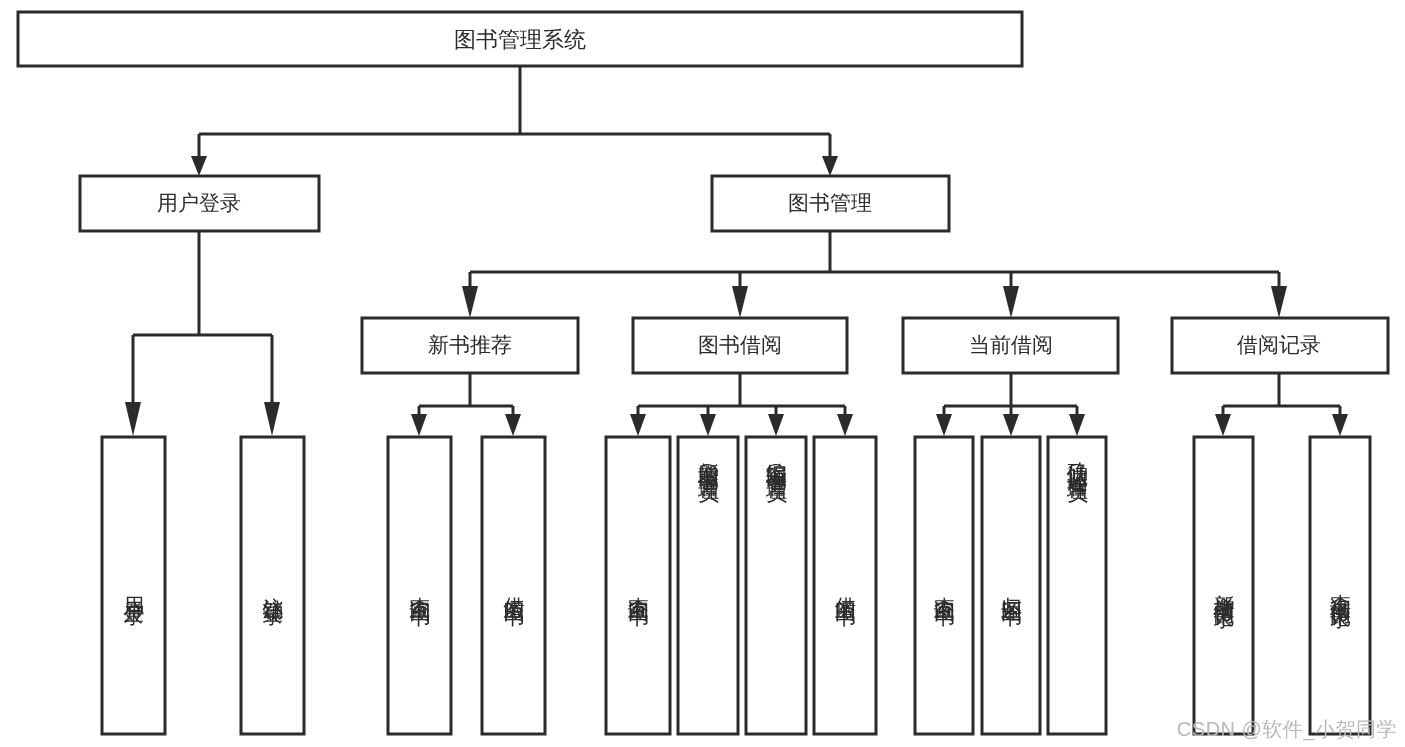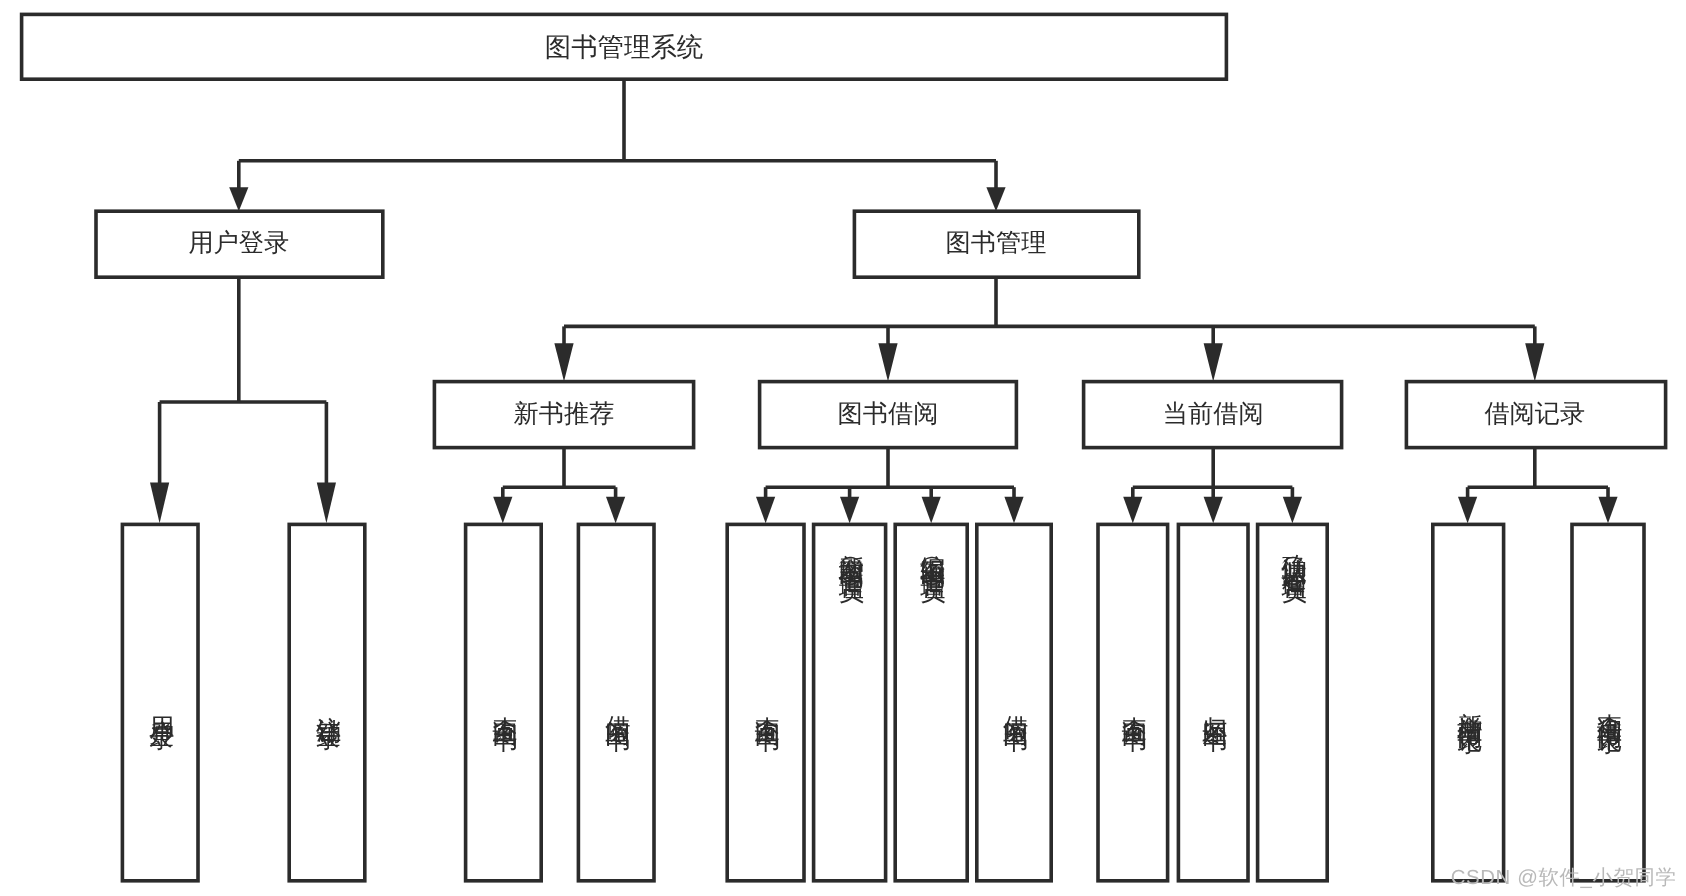--- a/index.html
+++ b/index.html
@@ -69,21 +69,21 @@
     line-height: 1.18;
     letter-spacing: 3px;
     color: #2b2b2b;
     white-space: nowrap;
   }
   .watermark {
     position: absolute;
     right: 8px;
     bottom: 4px;
     font-family: "Liberation Sans", "DejaVu Sans", sans-serif;
-    font-size: 17px;
+    font-size: 20px;
     color: #b9b9b9;
     letter-spacing: 0.5px;
     user-select: none;
   }
 </style>
 </head>
 <body>
 
 <div id="diagram-root">
 

